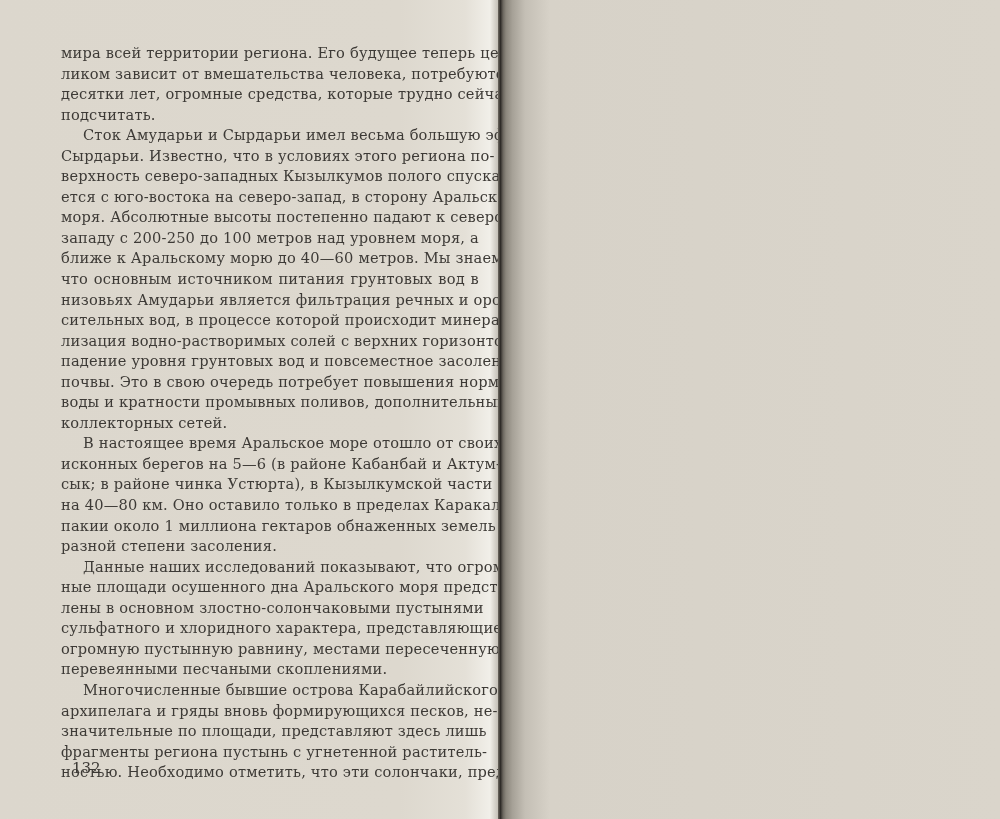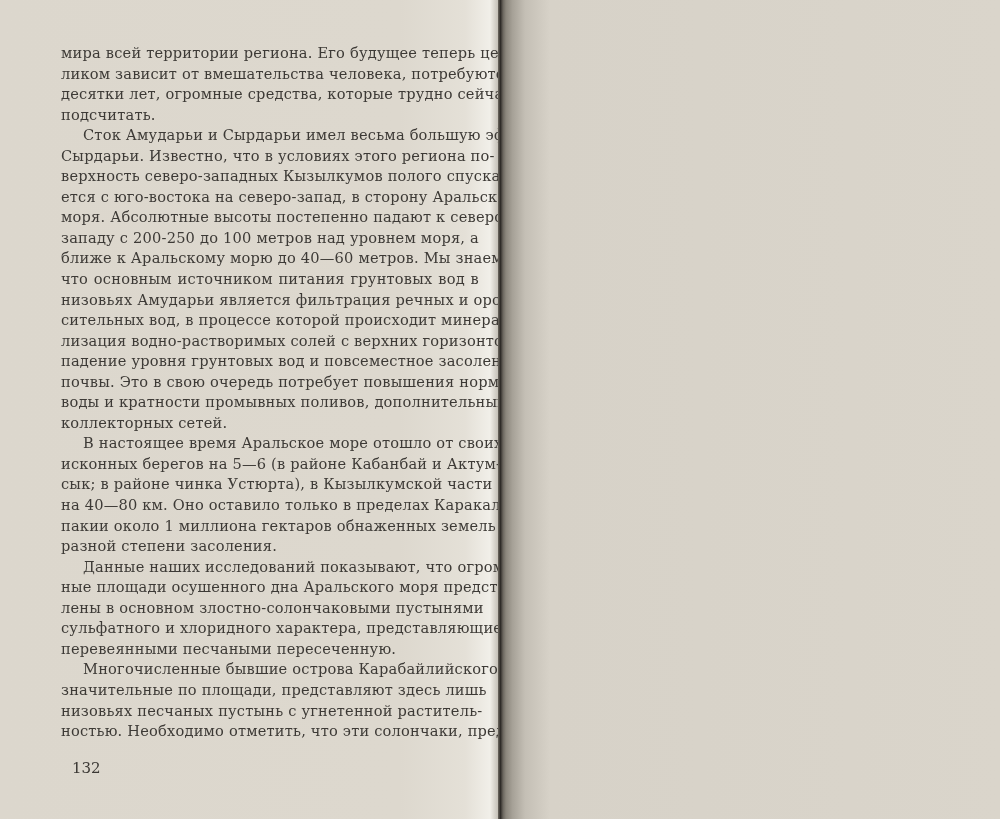--- a/index.html
+++ b/index.html
@@ -69,24 +69,26 @@
         <span class="line indent">В настоящее время Аральское море отошло от своих</span>
         <span class="line">исконных берегов на 5—6 (в районе Кабанбай и Актум-</span>
         <span class="line">сык; в районе чинка Устюрта), в Кызылкумской части</span>
         <span class="line">на 40—80 км. Оно оставило только в пределах Каракал-</span>
         <span class="line">пакии около 1 миллиона гектаров обнаженных земель</span>
         <span class="line last">разной степени засоления.</span>
         <span class="line indent">Данные наших исследований показывают, что огром-</span>
         <span class="line">ные площади осушенного дна Аральского моря представ-</span>
         <span class="line">лены в основном злостно-солончаковыми пустынями</span>
         <span class="line">сульфатного и хлоридного характера, представляющие</span>
-        <span class="line last">перевеянными песчаными пересеченную.</span>
+        <span class="line">огромную пустынную равнину, местами пересеченную</span>
+        <span class="line last">перевеянными песчаными скоплениями.</span>
         <span class="line indent">Многочисленные бывшие острова Карабайлийского</span>
+        <span class="line">архипелага и гряды вновь формирующихся песков, не-</span>
         <span class="line">значительные по площади, представляют здесь лишь</span>
-        <span class="line">низовьях песчаных пустынь с угнетенной раститель-</span>
+        <span class="line">фрагменты региона пустынь с угнетенной раститель-</span>
         <span class="line">ностью. Необходимо отметить, что эти солончаки, пред-</span>
       </div>
     <div class="page-number pn-left">132</div>
   </div>
   <div class="page page-right">
     
     
   </div>
   <div class="gutter-line"></div>
 </div>

